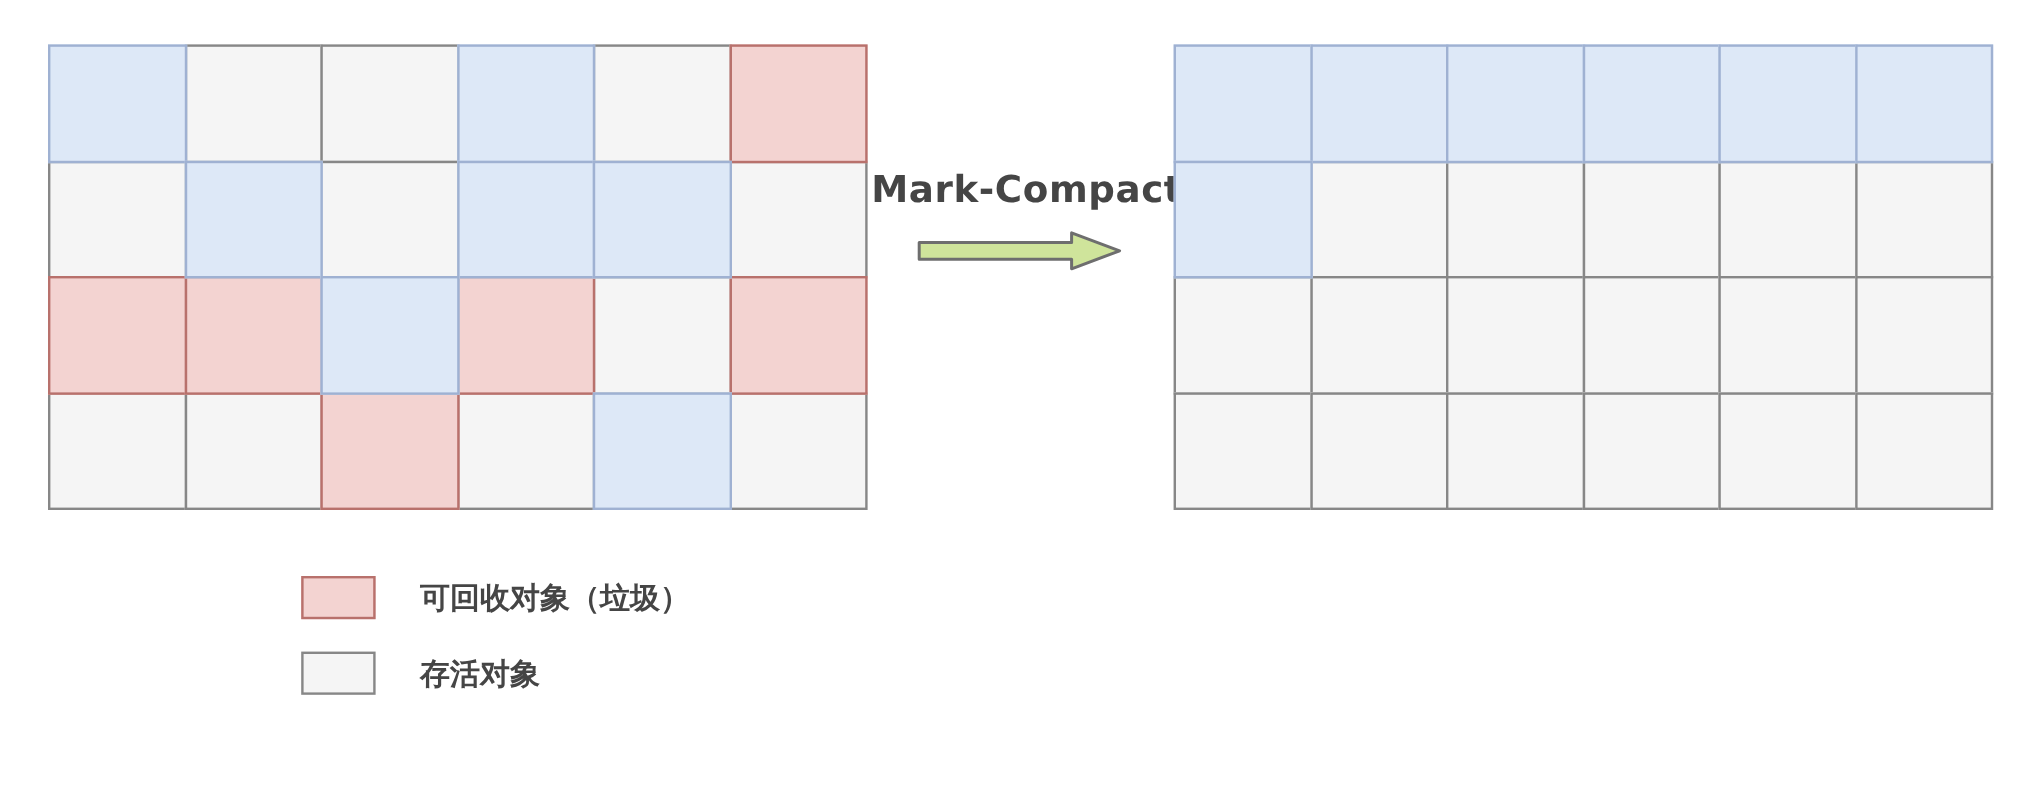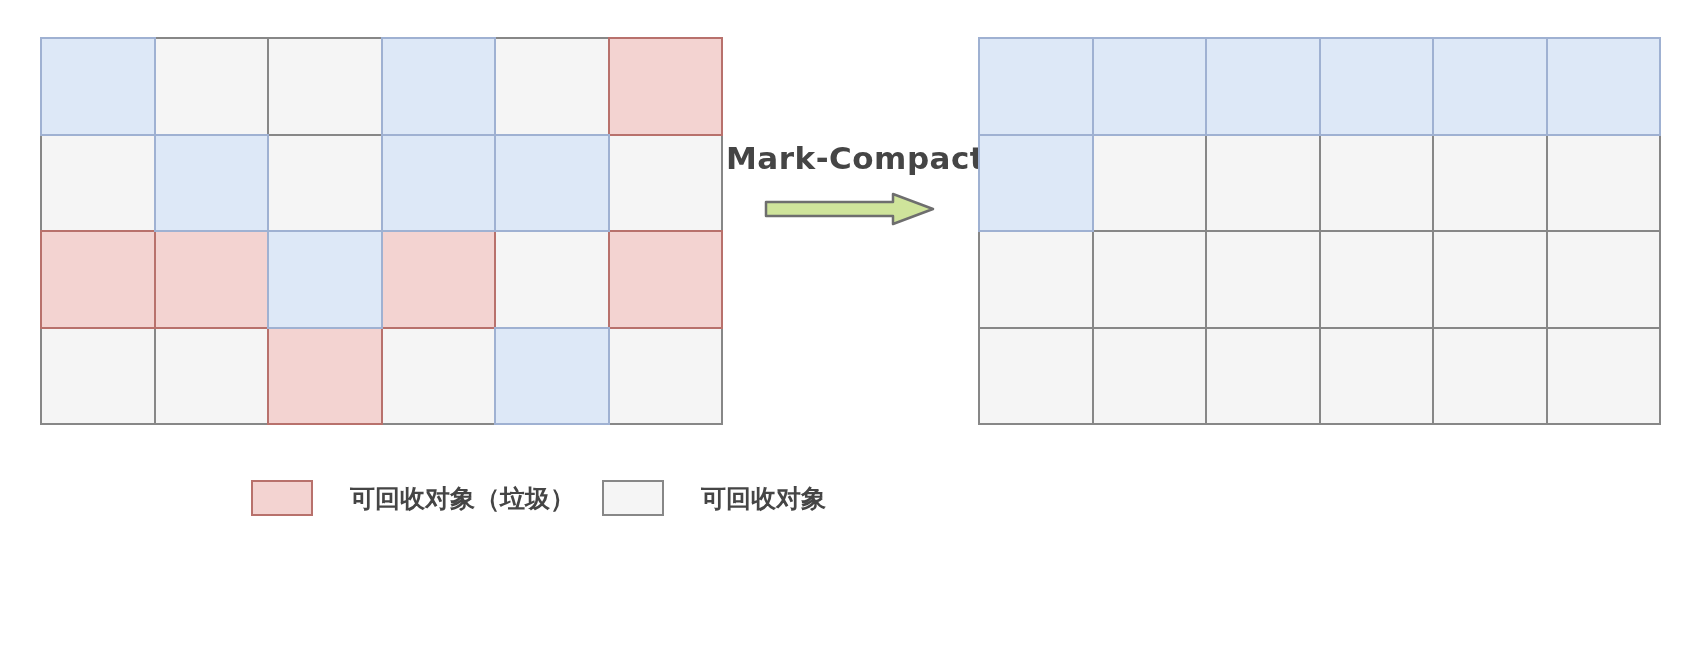--- a/index.html
+++ b/index.html
@@ -61,21 +61,21 @@
     margin-top: 16px;
     margin-left: 38px;
     width: 172px;
     height: 34px;
   }
   .legend {
     position: absolute;
     left: 251px;
     top: 480px;
     display: flex;
-    flex-direction: row;
+    flex-direction: column;
     gap: 27px;
   }
   .legend-item {
     display: flex;
     align-items: center;
     gap: 37px;
   }
   .swatch {
     box-sizing: border-box;
     width: 62px;
@@ -161,17 +161,17 @@
       <div class="cell free" style="left: 567.5px; top: 289.5px; width: 115.5px; height: 98.5px;"></div>
     </div>
 
   <div class="legend">
     <div class="legend-item">
       <div class="swatch garbage"></div>
       <span class="legend-label">可回收对象（垃圾）</span>
     </div>
     <div class="legend-item">
       <div class="swatch free"></div>
-      <span class="legend-label">可回收对象</span>
+      <span class="legend-label">存活对象</span>
     </div>
   </div>
 
 </div>
 
 </body></html>

